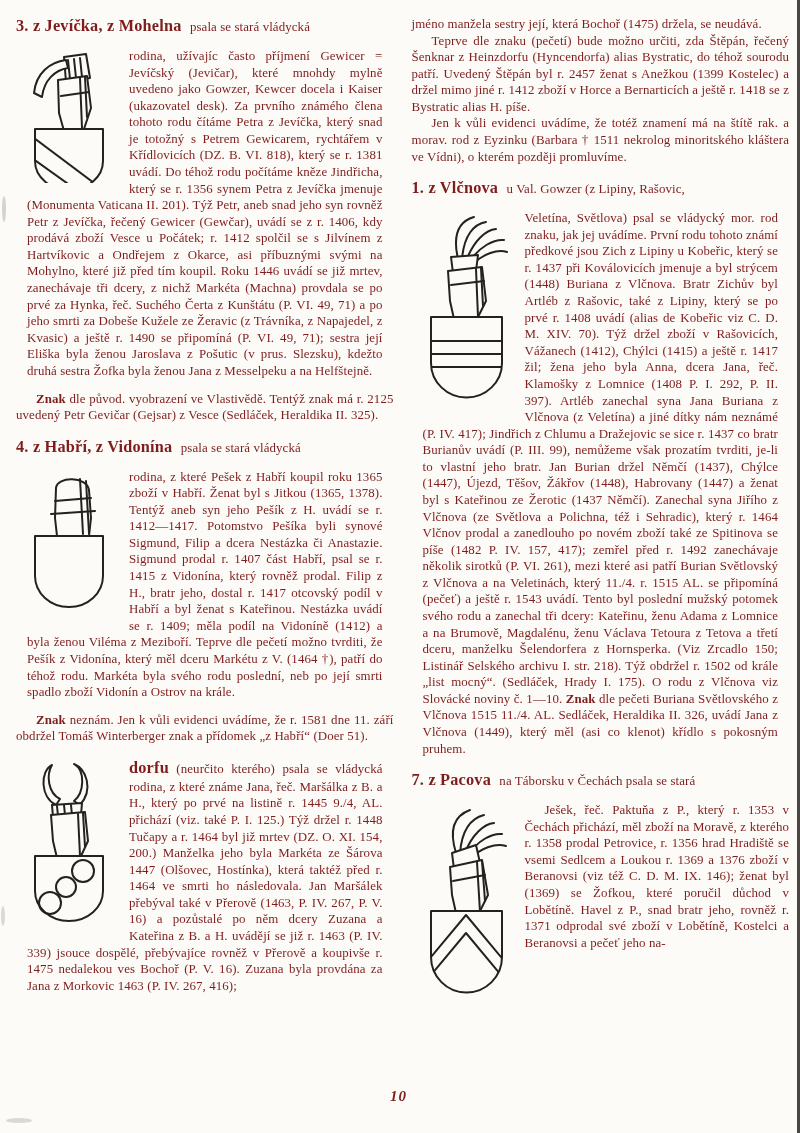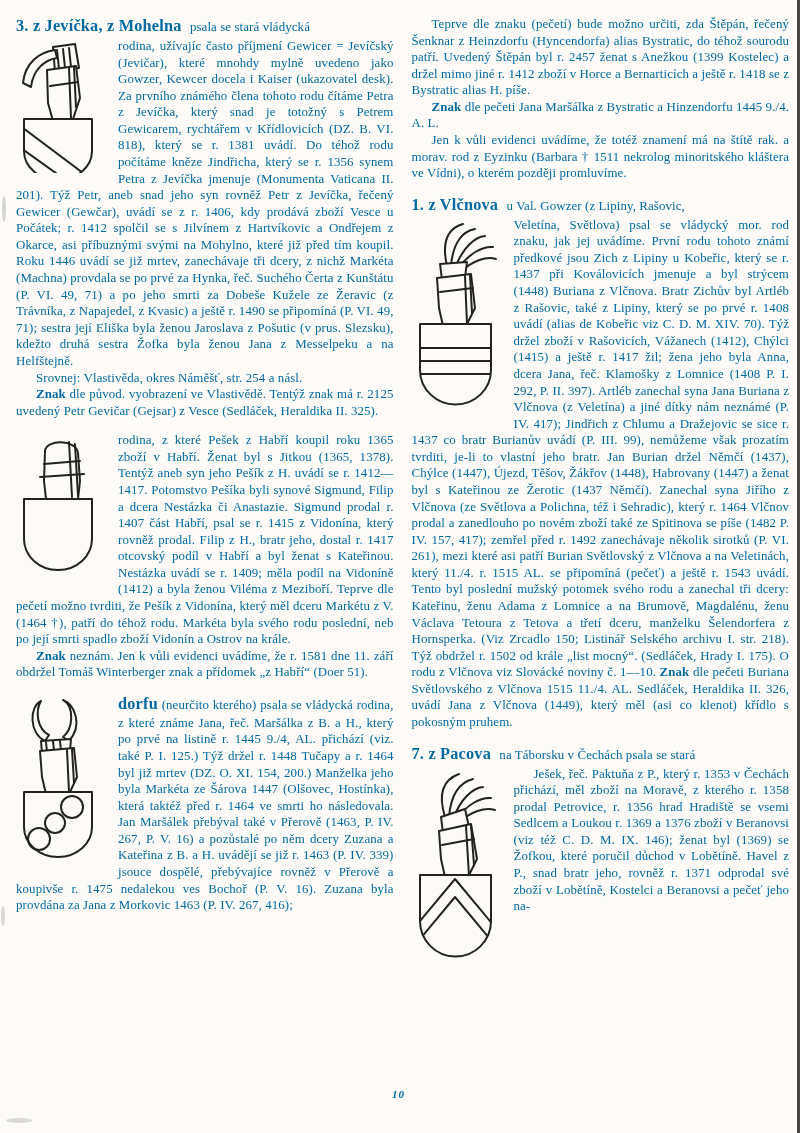--- a/index.html
+++ b/index.html
@@ -1,21 +1,21 @@
 <!DOCTYPE html>
 <html><head>
 <meta charset="utf-8">
 <style>
   html,body{margin:0;padding:0;background:#888;}
   .page{
     position:relative;
     width:800px;height:1133px;
     margin:0 auto;
     background:#fcfbf7;
-    color:#0369a1;
+    color:#7f1d1d;
     font-family:"Liberation Serif","DejaVu Serif",serif;
     overflow:hidden;
     box-sizing:border-box;
     border-right:3px solid #4a4742;
   }
   .columns{
     display:flex;
     gap:18px;
     padding:16px 8px 0 16px;
   }
@@ -27,32 +27,32 @@
     letter-spacing:.1px;
   }
   .sec{margin-bottom:13px;}
   .headline{margin-bottom:1px;white-space:nowrap;overflow:hidden;}
   .hb{font-weight:bold;font-size:16.3px;letter-spacing:.2px;}
   .hr{font-size:12.9px;}
   .headline .hr{margin-left:5px;}
   .b{font-weight:bold;}
   p{margin:0;}
   p.ind{text-indent:1.55em;}
-  .body{margin:0;}
+  .body{margin:11px;}
   .arms{
     float:left;
     margin:3px 13px 3px 1px;
   }
   .arms svg{display:block;}
   .pageno{
     position:absolute;
     left:0;right:0;
     top:1088px;
     text-align:center;
-    font-size:11px;
+    font-size:15px;
     font-style:italic;
     font-weight:bold;
     letter-spacing:1px;
   }
   
   .speck{position:absolute;background:#8d8a82;border-radius:50%;}
   .sp1{left:2px;top:196px;width:4px;height:26px;opacity:.35;}
   .sp2{left:1px;top:906px;width:4px;height:20px;opacity:.3;}
   .sp3{left:6px;top:1118px;width:26px;height:5px;opacity:.3;}
 </style>
@@ -86,29 +86,30 @@
                 </clipPath>
               <g clip-path="url(#c3)" stroke="#23221f" stroke-width="2" fill="none">
                 <path d="M2,84 L74,138"></path>
                 <path d="M-6,100 L64,150"></path>
               </g>
             </svg>
           </span>
           <span>rodina, užívajíc často příjmení Gewicer = Jevíčský (Jevičar), které mnohdy mylně uvedeno jako Gowzer, Kewcer docela i Kaiser (ukazovatel desk). Za prvního známého člena tohoto rodu čítáme Petra z Jevíčka, který snad je totožný s Petrem Gewicarem, rychtářem v Křídlovicích (DZ. B. VI. 818), který se r. 1381 uvádí. Do téhož rodu počítáme kněze Jindřicha, který se r. 1356 synem Petra z Jevíčka jmenuje (Monumenta Vaticana II. 201). Týž Petr, aneb snad jeho syn rovněž Petr z Jevíčka, řečený Gewicer (Gewčar), uvádí se z r. 1406, kdy prodává zboží Vesce u Počátek; r. 1412 spolčil se s Jilvínem z Hartvíkovic a Ondřejem z Okarce, asi příbuznými svými na Mohylno, které již před tím koupil. Roku 1446 uvádí se již mrtev, zanechávaje tři dcery, z nichž Markéta (Machna) provdala se po prvé za Hynka, řeč. Suchého Čerta z Kunštátu (P. VI. 49, 71) a po jeho smrti za Dobeše Kužele ze Žeravic (z Trávníka, z Napajedel, z Kvasic) a ještě r. 1490 se připomíná (P. VI. 49, 71); sestra její Eliška byla ženou Jaroslava z Pošutic (v prus. Slezsku), kdežto druhá sestra Žofka byla ženou Jana z Messelpeku a na Helfštejně.</span>
         </div>
         <p class="ind">
-          <span>Srovnej: Vlastivěda, okres Náměšť, str. 254 a násl.</span>
-        </p>
-        <p class="ind">
           <span class="b">Znak</span>
           <span>dle původ. vyobrazení ve Vlastivědě. Tentýž znak má r. 2125 uvedený Petr Gevičar (Gejsar) z Vesce (Sedláček, Heraldika II. 325).</span>
         </p>
       </div>
 
       <div class="sec">
+        <div class="headline">
+          <span class="hb">4. z Habří, z Vidonína</span>
+          <span class="hr">psala se stará vládycká</span>
+        </div>
         <div class="body">
           <span class="arms">
             <svg width="88" height="146" viewBox="0 0 88 146">
               <g fill="#fcfbf7" stroke="#23221f" stroke-width="2" stroke-linejoin="round" stroke-linecap="round">
                 <path d="M28,16 C29,4 59,4 61,18 L63,46 L61,64 L29,64 L27,46 Z"></path>
                 <path d="M23,42 L67,39"></path>
                 <path d="M27,29 L63,26"></path>
                 <path d="M52,7 l3,55 M58,9 l3,52"></path>
                 <path d="M7,64 H75 V104 A34,31 0 0 1 7,104 Z"></path>
               </g>
@@ -145,26 +146,25 @@
           <span class="hb">dorfu</span>
           <span>(neurčito kterého) psala se vládycká rodina, z které známe Jana, řeč. Maršálka z B. a H., který po prvé na listině r. 1445 9./4, AL. přichází (viz. také P. I. 125.) Týž držel r. 1448 Tučapy a r. 1464 byl již mrtev (DZ. O. XI. 154, 200.) Manželka jeho byla Markéta ze Šárova 1447 (Olšovec, Hostínka), která taktéž před r. 1464 ve smrti ho následovala. Jan Maršálek přebýval také v Přerově (1463, P. IV. 267, P. V. 16) a pozůstalé po něm dcery Zuzana a Kateřina z B. a H. uvádějí se již r. 1463 (P. IV. 339) jsouce dospělé, přebývajíce rovněž v Přerově a koupivše r. 1475 nedalekou ves Bochoř (P. V. 16). Zuzana byla provdána za Jana z Morkovic 1463 (P. IV. 267, 416);</span>
         </div>
       </div>
 
     </div>
 
     <div class="col">
 
       <div class="sec">
+        <p>
+          <span>jméno manžela sestry její, která Bochoř (1475) držela, se neudává.</span>
+        </p>
         <p class="ind">
           <span>Teprve dle znaku (pečetí) bude možno určiti, zda Štěpán, řečený Šenknar z Heinzdorfu (Hyncendorfa) alias Bystratic, do téhož sourodu patří. Uvedený Štěpán byl r. 2457 ženat s Anežkou (1399 Kostelec) a držel mimo jiné r. 1412 zboží v Horce a Bernarticích a ještě r. 1418 se z Bystratic alias H. píše.</span>
-        </p>
-        <p class="ind">
-          <span class="b">Znak</span>
-          <span>dle pečeti Jana Maršálka z Bystratic a Hinzendorfu 1445 9./4. A. L.</span>
         </p>
         <p class="ind">
           <span>Jen k vůli evidenci uvádíme, že totéž znamení má na štítě rak. a morav. rod z Eyzinku (Barbara † 1511 nekrolog minoritského kláštera ve Vídni), o kterém později promluvíme.</span>
         </p>
       </div>
 
       <div class="sec">
         <div class="headline">
           <span class="hb">1. z Vlčnova</span>
           <span class="hr">u Val. Gowzer (z Lipiny, Rašovic,</span>

